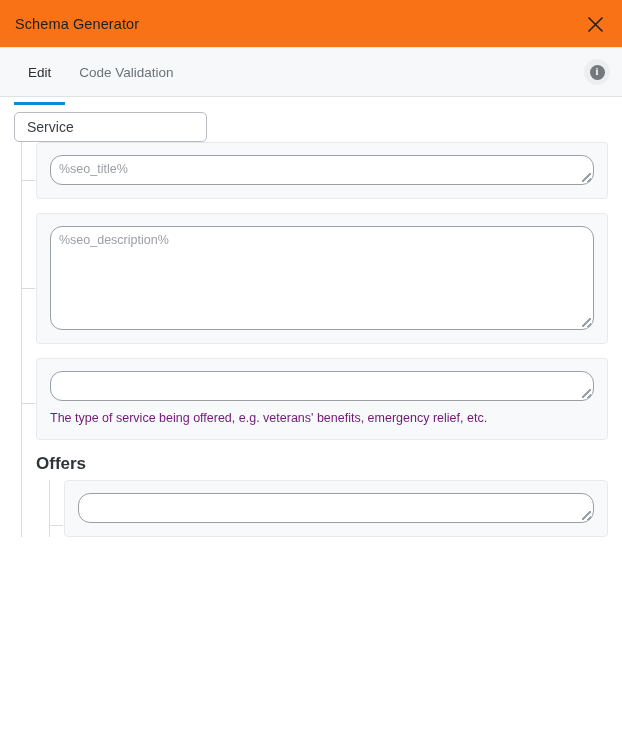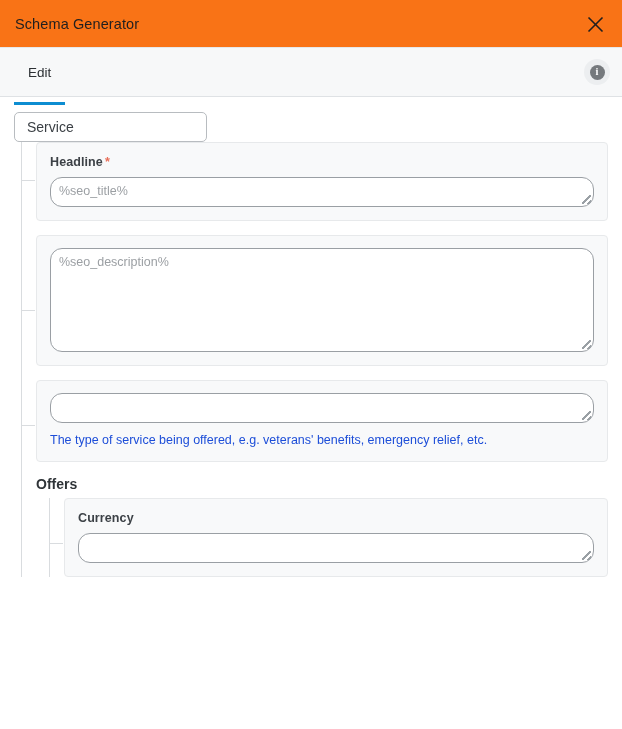--- a/index.html
+++ b/index.html
@@ -177,27 +177,27 @@
     right: 3px; bottom: 3px;
     width: 9px; height: 9px;
     pointer-events: none;
     background:
       linear-gradient(135deg, transparent 0 44%, #9aa0a5 44% 56%, transparent 56% 100%),
       linear-gradient(135deg, transparent 0 74%, #9aa0a5 74% 86%, transparent 86% 100%);
   }
   .help-text {
     margin-top: 9px;
     font-size: 12.5px;
-    color: #1d4ed8;
+    color: #701a75;
     line-height: 1.3;
   }
 
   
   .group-header {
-    font-size: 14px;
+    font-size: 17px;
     font-weight: bold;
     color: #2f3438;
     margin: 4px 0 6px 0;
     padding-left: 14px;
     position: relative;
   }
   .group-header > .connector {
     position: absolute;
     left: 0; top: 9px;
     width: 13px; height: 1px;
@@ -214,37 +214,37 @@
       <line x1="2.5" y1="2.5" x2="16.5" y2="16.5" stroke="#1f1f1f" stroke-width="1.6"></line>
       <line x1="16.5" y1="2.5" x2="2.5" y2="16.5" stroke="#1f1f1f" stroke-width="1.6"></line>
     </svg>
   </div>
 </div>
 
 <div class="tabbar">
   <div class="tab active">
     <span>Edit</span>
   </div>
+  <div class="tab">
+    <span>Code Validation</span>
+  </div>
   <div class="info-btn">
     <span class="dot">i</span>
   </div>
 </div>
 
 <div class="form-area">
 
   <div class="root-chip">Service</div>
 
   <div class="tree">
 
     <div class="node">
       <span class="connector" style="top:38px"></span>
       <div class="field-card">
-        <div class="field-label">
-          <span>Headline</span><span class="req-star">*</span>
-        </div>
         <div class="ta-wrap">
           <textarea class="field-input h-1" placeholder="%seo_title%" style=""></textarea>
           <span class="resize-grip"></span>
         </div>
       </div>
     </div>
 
     <div class="node">
       <span class="connector" style="top:75px"></span>
       <div class="field-card">
@@ -270,23 +270,20 @@
       <span class="connector"></span>
       <span>Offers</span>
     </div>
 
     <div class="tree level2">
 
 
       <div class="node">
         <span class="connector" style="top:45px"></span>
         <div class="field-card">
-          <div class="field-label">
-            <span>Currency</span>
-          </div>
           <div class="ta-wrap">
             <textarea class="field-input h-1" placeholder="" style=""></textarea>
             <span class="resize-grip"></span>
           </div>
         </div>
       </div>
 
     </div>
 
   </div>

